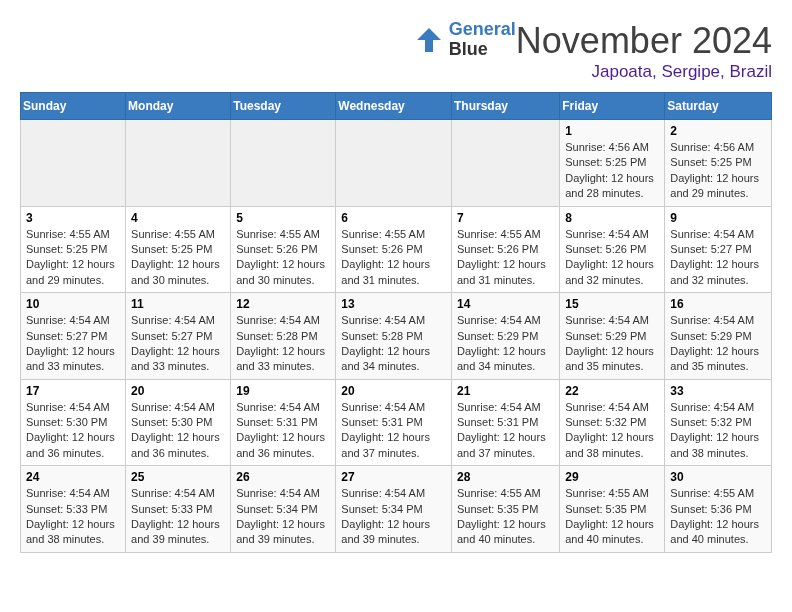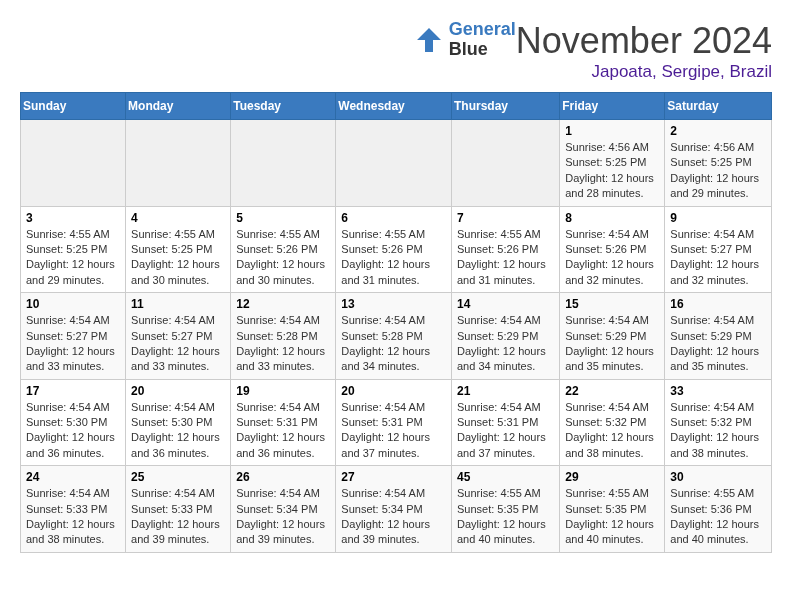--- a/index.html
+++ b/index.html
@@ -287,21 +287,21 @@
 Sunset: 5:34 PM
 Daylight: 12 hours and 39 minutes.</div>
         </td>
         <td>
           <span class="day-num">27</span>
           <div class="day-info" style="white-space: pre-line;">Sunrise: 4:54 AM
 Sunset: 5:34 PM
 Daylight: 12 hours and 39 minutes.</div>
         </td>
         <td>
-          <span class="day-num">45</span>
+          <span class="day-num">28</span>
           <div class="day-info" style="white-space: pre-line;">Sunrise: 4:55 AM
 Sunset: 5:35 PM
 Daylight: 12 hours and 40 minutes.</div>
         </td>
         <td>
           <span class="day-num">29</span>
           <div class="day-info" style="white-space: pre-line;">Sunrise: 4:55 AM
 Sunset: 5:35 PM
 Daylight: 12 hours and 40 minutes.</div>
         </td>

